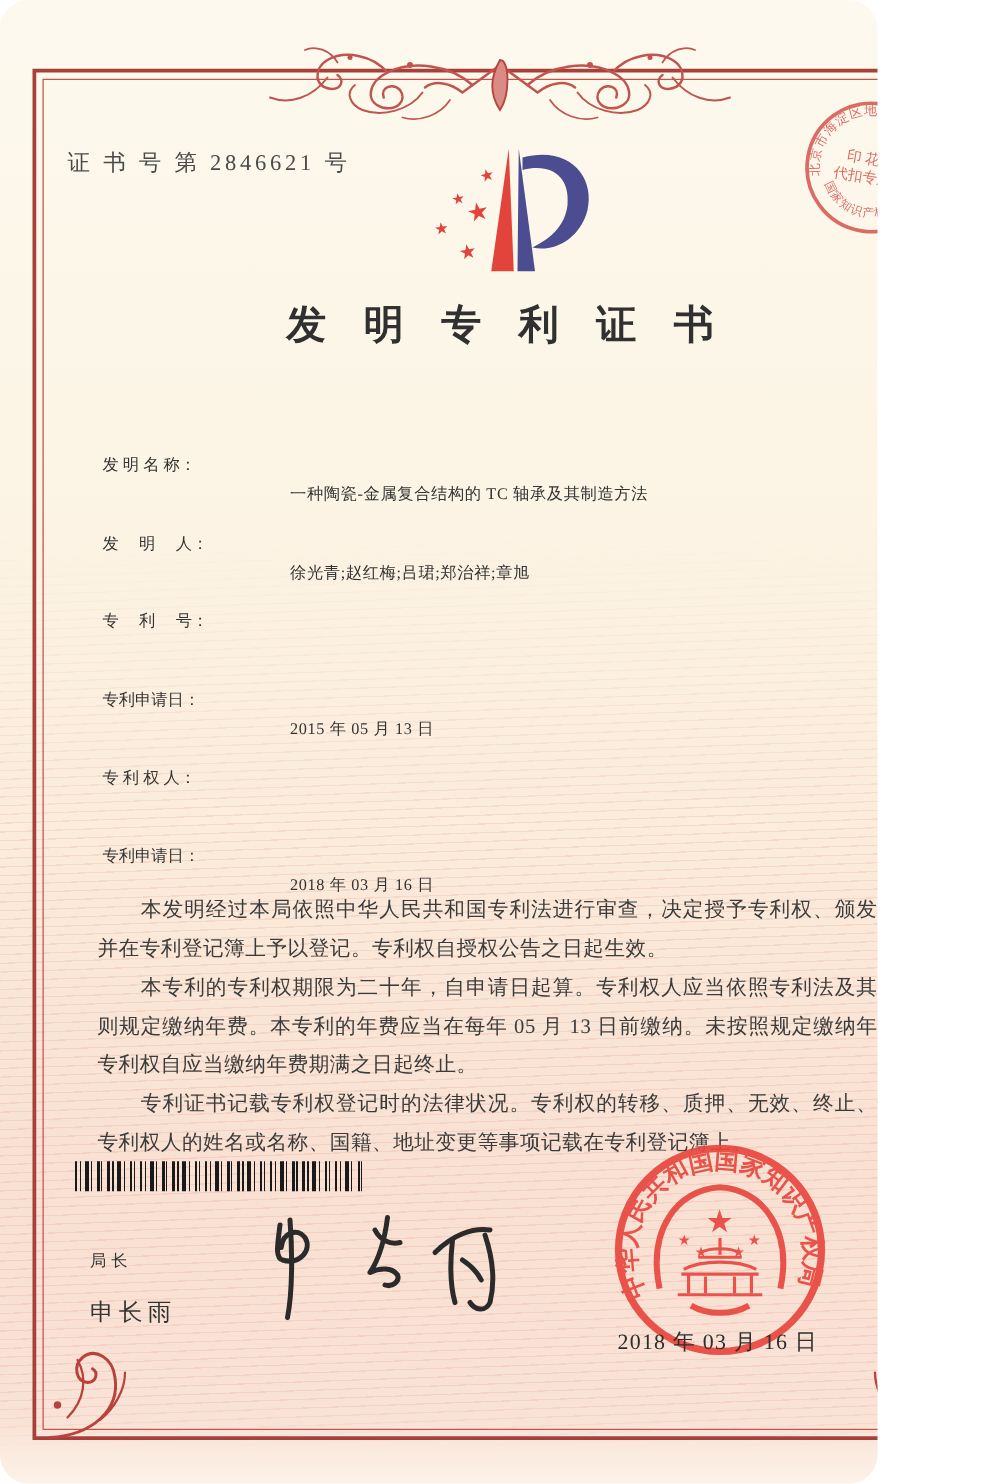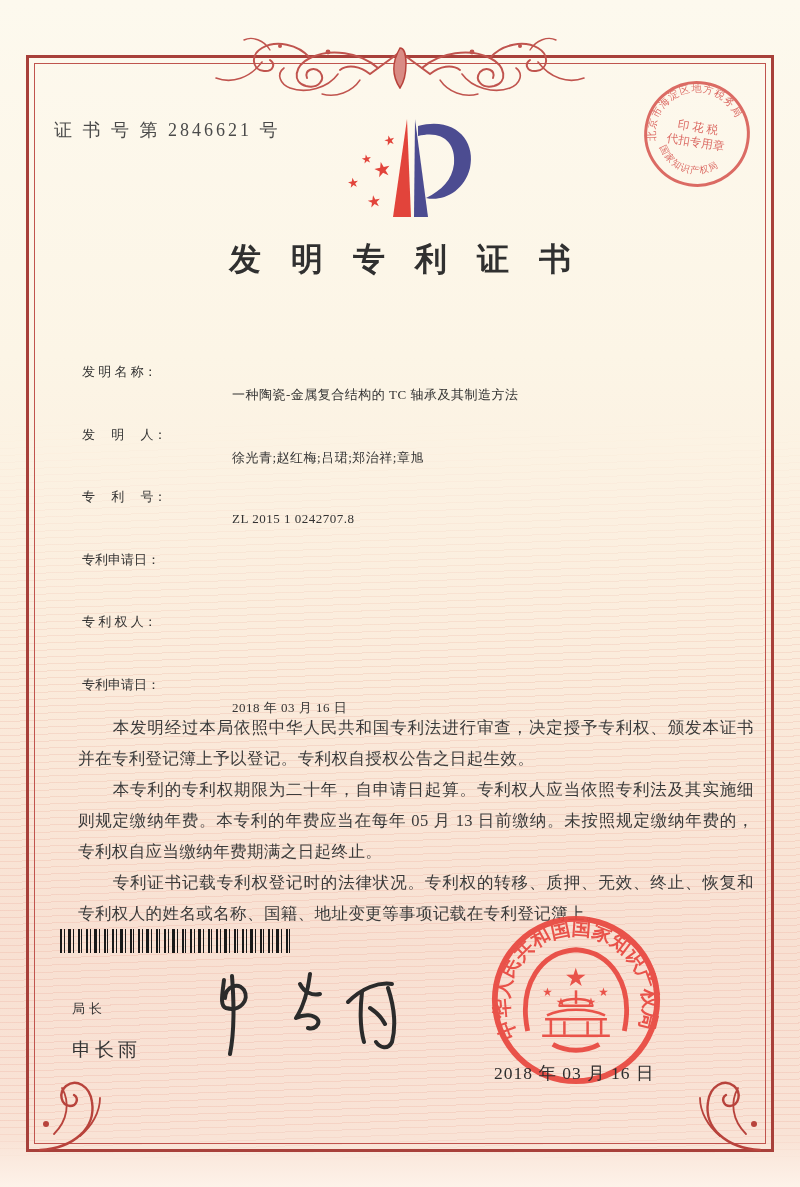--- a/index.html
+++ b/index.html
@@ -3,22 +3,23 @@
 <meta charset="utf-8">
 <style>
   * { margin:0; padding:0; box-sizing:border-box; }
   html,body { width:800px; }
   body {
     font-family:"Liberation Serif","DejaVu Serif",serif;
     color:#3a3a3a;
     background:#fff;
   }
   .page {
-    position:relative; width:800px; height:1187px; overflow:hidden;
+    position:relative; width:702px; height:1187px; overflow:hidden;
     background:linear-gradient(180deg,#fdf9ee 0%, #fcf5e6 30%, #fbecdc 55%, #f8e0d2 80%, #f9e3d6 96%, #fdf2e9 100%);
+    border-radius:23px;
   }
   .guilloche {
     position:absolute; left:0; top:420px; width:800px; height:740px;
     background:repeating-linear-gradient(178deg, rgba(225,130,110,0.16) 0 1px, rgba(255,255,255,0) 1px 7px);
     -webkit-mask-image:linear-gradient(to bottom, transparent 0, #000 35%, #000 95%, transparent 100%);
     mask-image:linear-gradient(to bottom, transparent 0, #000 35%, #000 95%, transparent 100%);
     pointer-events:none;
   }
   .frame-outer {
     position:absolute; left:26px; top:55px; width:748px; height:1097px;
@@ -133,24 +134,24 @@
     <div class="field-row" style="top:12px">
       <span class="field-label">发 明 名 称：</span>
       <span class="field-value">一种陶瓷-金属复合结构的 TC 轴承及其制造方法</span>
     </div>
     <div class="field-row" style="top:75px">
       <span class="field-label">发　 明 　人：</span>
       <span class="field-value">徐光青;赵红梅;吕珺;郑治祥;章旭</span>
     </div>
     <div class="field-row" style="top:137px">
       <span class="field-label">专　 利 　号：</span>
-      <span class="field-value">ZL 2015 1 0242707.8</span>
     </div>
     <div class="field-row" style="top:200px">
       <span class="field-label">专利申请日：</span>
+      <span class="field-value">2015 年 05 月 13 日</span>
     </div>
     <div class="field-row" style="top:262px">
       <span class="field-label">专 利 权 人：</span>
     </div>
     <div class="field-row" style="top:325px">
       <span class="field-label">专利申请日：</span>
       <span class="field-value">2018 年 03 月 16 日</span>
     </div>
   </div>
 

